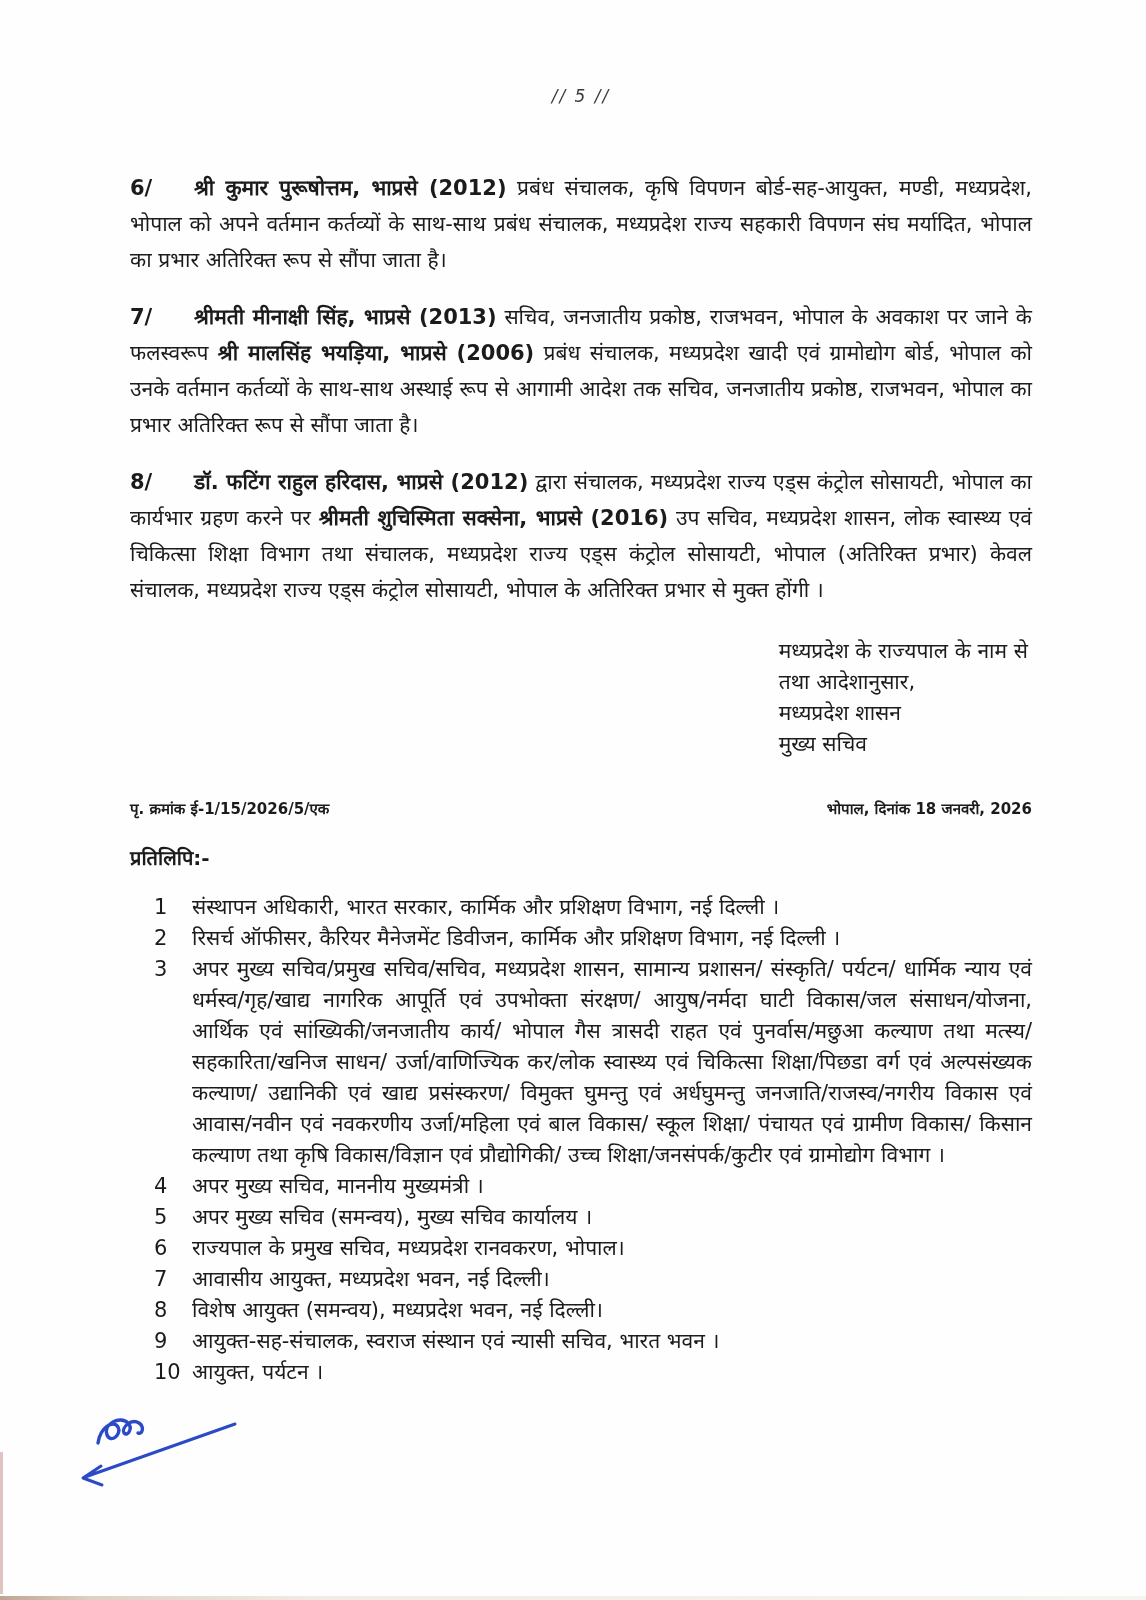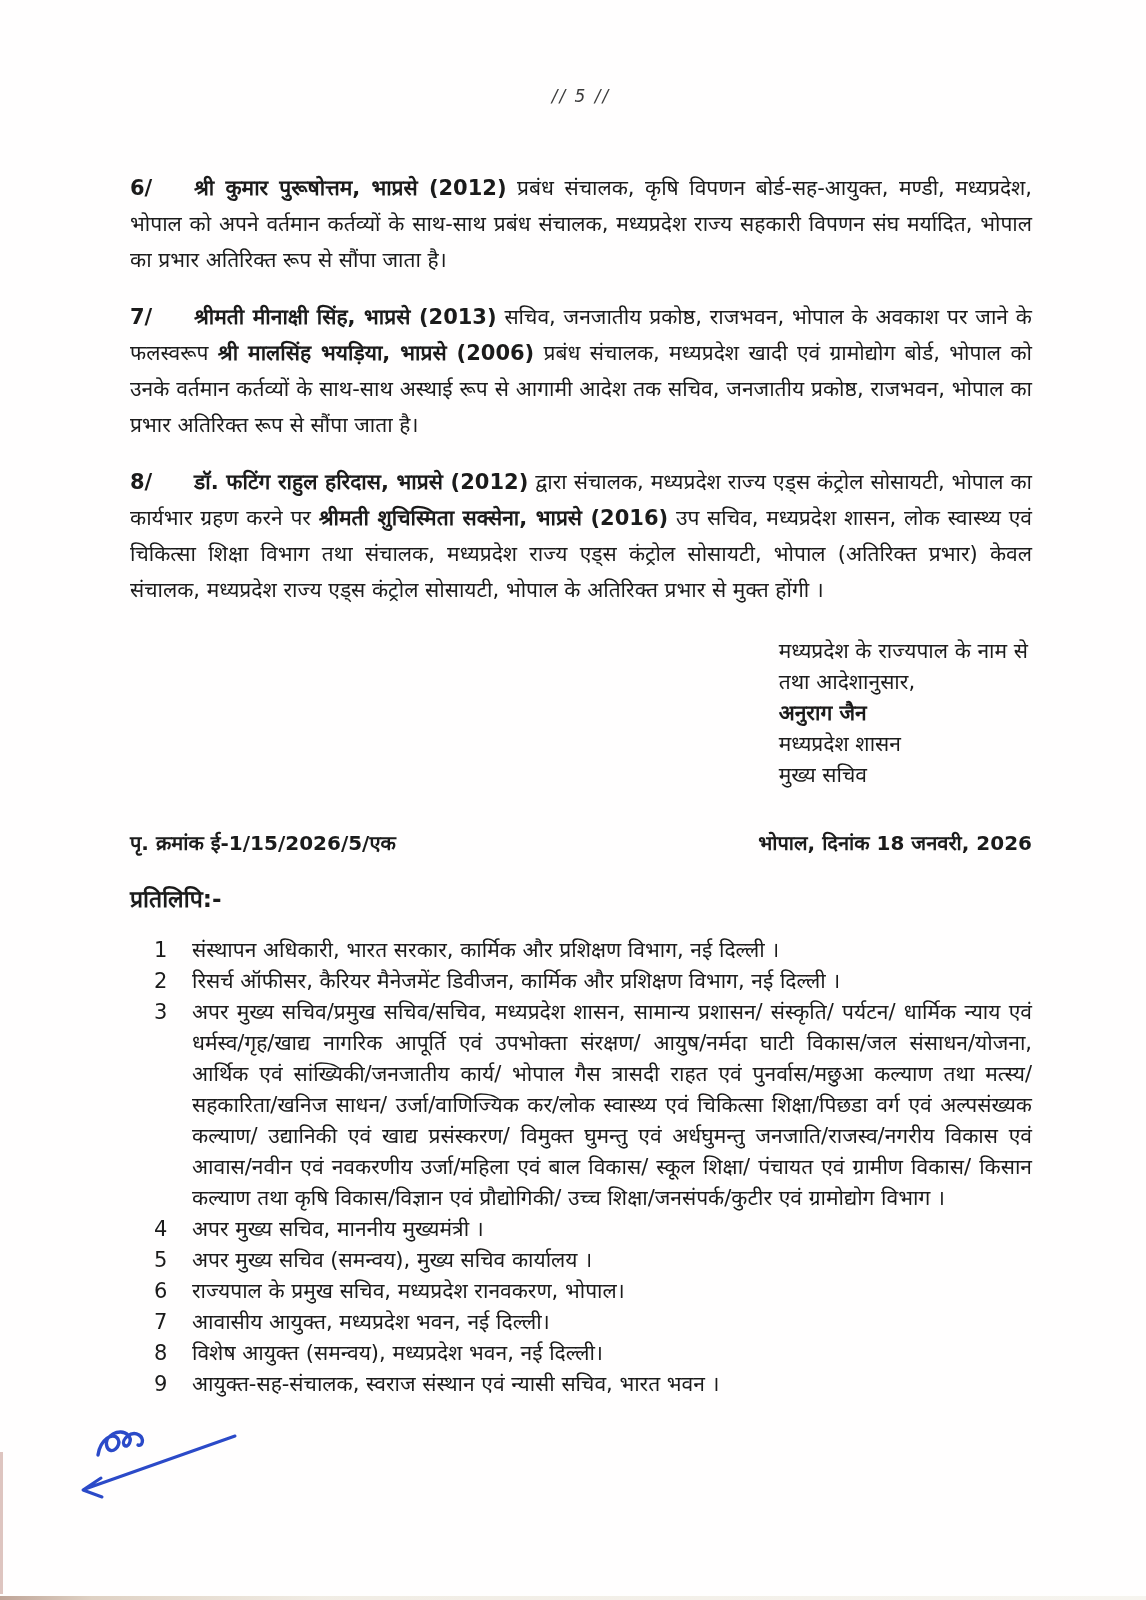--- a/index.html
+++ b/index.html
@@ -46,26 +46,26 @@
     font-size:21px;
     line-height:31px;
   }
   .sig-name{font-weight:bold;}
   .ref-row{
     display:flex;
     justify-content:space-between;
     align-items:center;
     margin-top:38px;
     font-weight:bold;
-    font-size:20px;
+    font-size:15px;
   }
   .copy-heading{
     margin-top:26px;
     font-weight:bold;
-    font-size:23px;
+    font-size:20px;
   }
   .copy-list{
     list-style:none;
     margin:21px 0 0 0;
     padding:0 0 0 24px;
     font-size:21px;
     line-height:31px;
   }
   .copy-item{
     display:grid;
@@ -106,21 +106,20 @@
 
       <p class="para"><span class="pnum">7/</span><b>श्रीमती मीनाक्षी सिंह, भाप्रसे (2013)</b><span> सचिव, जनजातीय प्रकोष्ठ, राजभवन, भोपाल के अवकाश पर जाने के फलस्वरूप </span><b>श्री मालसिंह भयड़िया, भाप्रसे (2006)</b><span> प्रबंध संचालक, मध्यप्रदेश खादी एवं ग्रामोद्योग बोर्ड, भोपाल को उनके वर्तमान कर्तव्यों के साथ-साथ अस्थाई रूप से आगामी आदेश तक सचिव, जनजातीय प्रकोष्ठ, राजभवन, भोपाल का प्रभार अतिरिक्त रूप से सौंपा जाता है।</span></p>
 
       <p class="para"><span class="pnum">8/</span><b>डॉ. फटिंग राहुल हरिदास, भाप्रसे (2012)</b><span> द्वारा संचालक, मध्यप्रदेश राज्य एड्स कंट्रोल सोसायटी, भोपाल का कार्यभार ग्रहण करने पर </span><b>श्रीमती शुचिस्मिता सक्सेना, भाप्रसे (2016)</b><span> उप सचिव, मध्यप्रदेश शासन, लोक स्वास्थ्य एवं चिकित्सा शिक्षा विभाग तथा संचालक, मध्यप्रदेश राज्य एड्स कंट्रोल सोसायटी, भोपाल (अतिरिक्त प्रभार) केवल संचालक, मध्यप्रदेश राज्य एड्स कंट्रोल सोसायटी, भोपाल के अतिरिक्त प्रभार से मुक्त होंगी ।</span></p>
 
     </section>
 
     <div class="sig-block">
       <div>मध्यप्रदेश के राज्यपाल के नाम से</div>
       <div>तथा आदेशानुसार,</div>
-      <div class="sig-name">अनुराग जैन</div>
       <div>मध्यप्रदेश शासन</div>
       <div>मुख्य सचिव</div>
     </div>
 
     <div class="ref-row">
       <div>पृ. क्रमांक ई-1/15/2026/5/एक</div>
       <div>भोपाल, दिनांक 18 जनवरी, 2026</div>
     </div>
 
     <div class="copy-heading">प्रतिलिपि:-</div>
@@ -155,20 +154,24 @@
           <span class="txt">आवासीय आयुक्त, मध्यप्रदेश भवन, नई दिल्ली।</span>
         </li>
       <li class="copy-item">
           <span class="num">8</span>
           <span class="txt">विशेष आयुक्त (समन्वय), मध्यप्रदेश भवन, नई दिल्ली।</span>
         </li>
       <li class="copy-item">
           <span class="num">9</span>
           <span class="txt">आयुक्त-सह-संचालक, स्वराज संस्थान एवं न्यासी सचिव, भारत भवन ।</span>
         </li>
+      <li class="copy-item">
+          <span class="num">10</span>
+          <span class="txt">आयुक्त, पर्यटन ।</span>
+        </li>
     </ol>
 
     <div class="sig-mark-wrap">
       <svg width="180" height="90" viewBox="0 0 180 90" fill="none" xmlns="http://www.w3.org/2000/svg">
         <path d="M26,41 C28,26 41,17 46,25 C50,32 39,42 35,33 C31,22 48,13 56,21 C61,26 56,35 52,31 C49,26 59,16 67,21 C73,25 70,33 66,31" stroke-width="3.4" stroke-linecap="round" stroke-linejoin="round" fill="none" stroke="#2b4ac8"></path>
         <path d="M163,22 L13,75 M29,64 L11,76 L30,83" stroke-width="3" stroke-linecap="round" stroke-linejoin="round" fill="none" stroke="#2b4ac8"></path>
       </svg>
     </div>
 
   </div>

